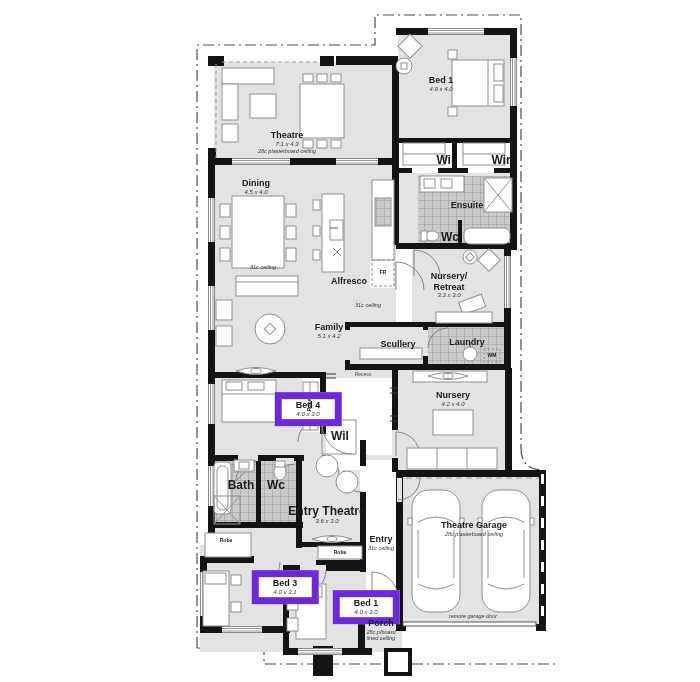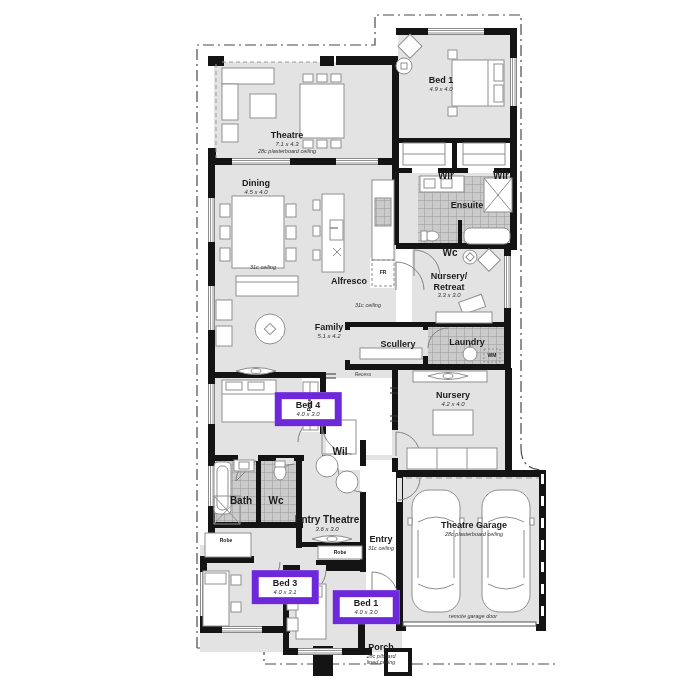--- a/index.html
+++ b/index.html
@@ -2,21 +2,21 @@
 <html><head>
 <meta charset="utf-8">
 <style>
   html,body{margin:0;padding:0;background:#ffffff;}
   #canvas{position:relative;width:700px;height:682px;background:#ffffff;overflow:hidden;
           font-family:"Liberation Sans",sans-serif;}
   #plan-svg{position:absolute;left:0;top:0;}
   .lbl{position:absolute;transform:translate(-50%,-50%);text-align:center;color:#1b1b1b;
        line-height:1.18;white-space:nowrap;z-index:5;}
   .name{font-weight:bold;font-size:9px;letter-spacing:0;}
-  .name.sm{font-size:10px;margin-top:16px;}
+  .name.sm{font-size:12px;}
   .dims{font-style:italic;font-size:6px;font-weight:normal;color:#333;}
   .note{font-style:italic;font-size:5.5px;font-weight:normal;color:#333;}
   .pre{white-space:pre-line;}
   .boxed{background:#ffffff;border:7px solid #6d28d9;padding:1px 14px;margin-left:48px;}
   .tiny{font-size:5px;font-weight:bold;}
   .vert{transform:translate(-50%,-50%) rotate(-90deg);}
   .ital-sm{font-style:italic;font-size:5px;color:#444;}
 </style>
 </head>
 <body>
@@ -435,21 +435,21 @@
 <div class="lbl boxed" style="left:318px;top:607px">
   <div class="name">Bed 1</div>
   <div class="dims">4.0 x 3.0</div>
 </div>
 
 <div class="lbl" style="left:381px;top:543px">
   <div class="name">Entry</div>
   <div class="note">31c ceiling</div>
 </div>
 
-<div class="lbl" style="left:381px;top:654px">
+<div class="lbl" style="left:381px;top:630px">
   <div class="name">Porch</div>
   <div class="note pre">28c p/board
 lined ceiling</div>
 </div>
 
 <div class="lbl" style="left:474px;top:529px">
   <div class="name">Theatre Garage</div>
   <div class="note">28c plasterboard ceiling</div>
 </div>
 <div class="lbl note" style="left:473px;top:616px">remote garage door</div>

